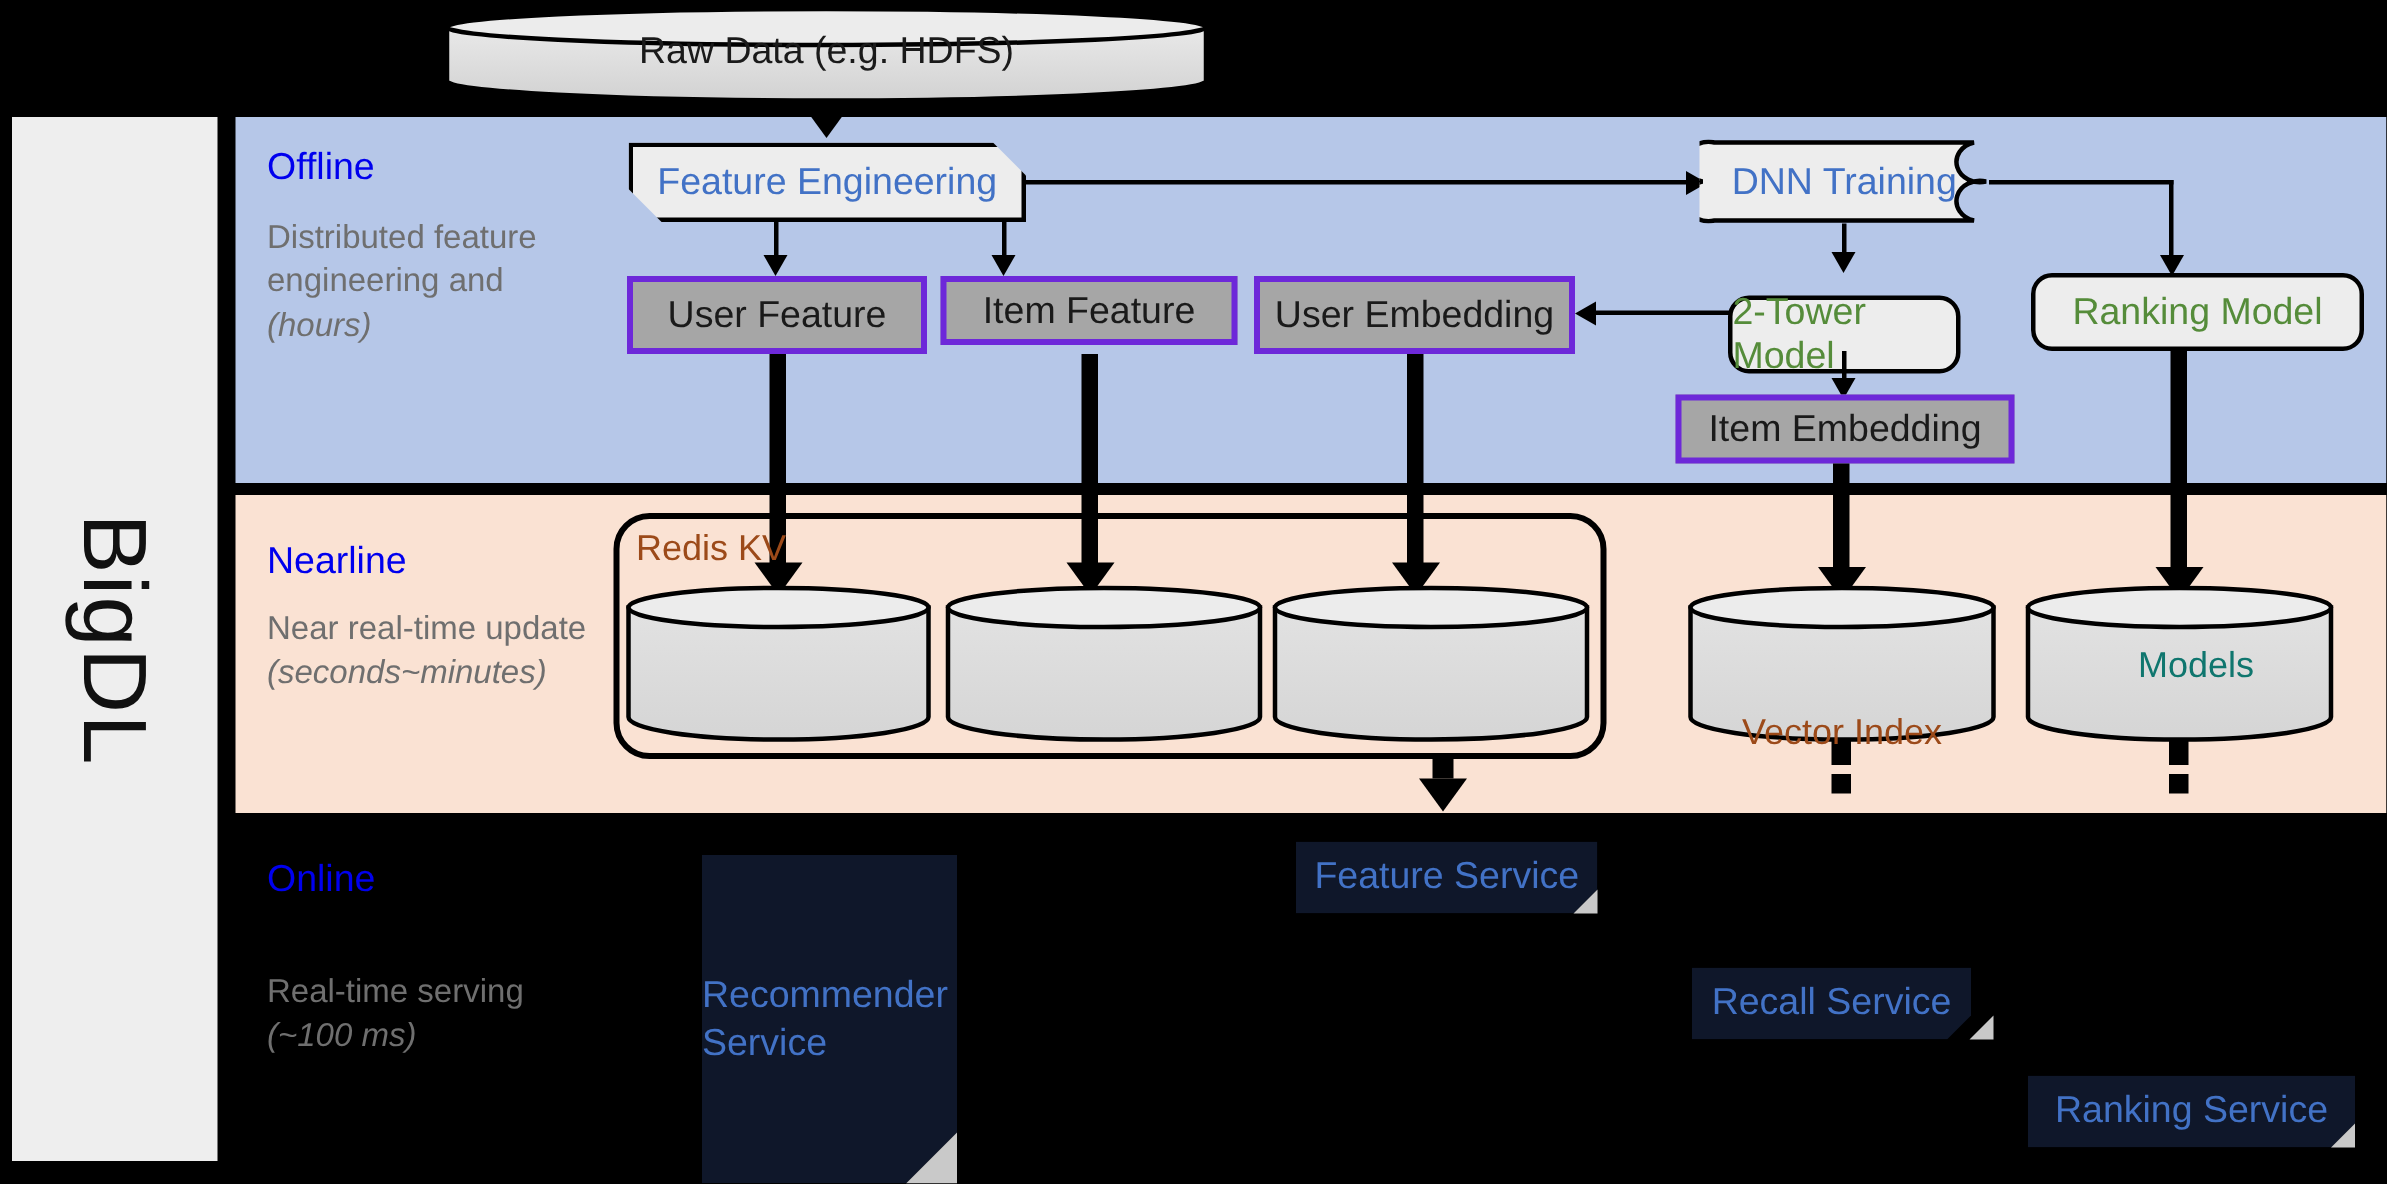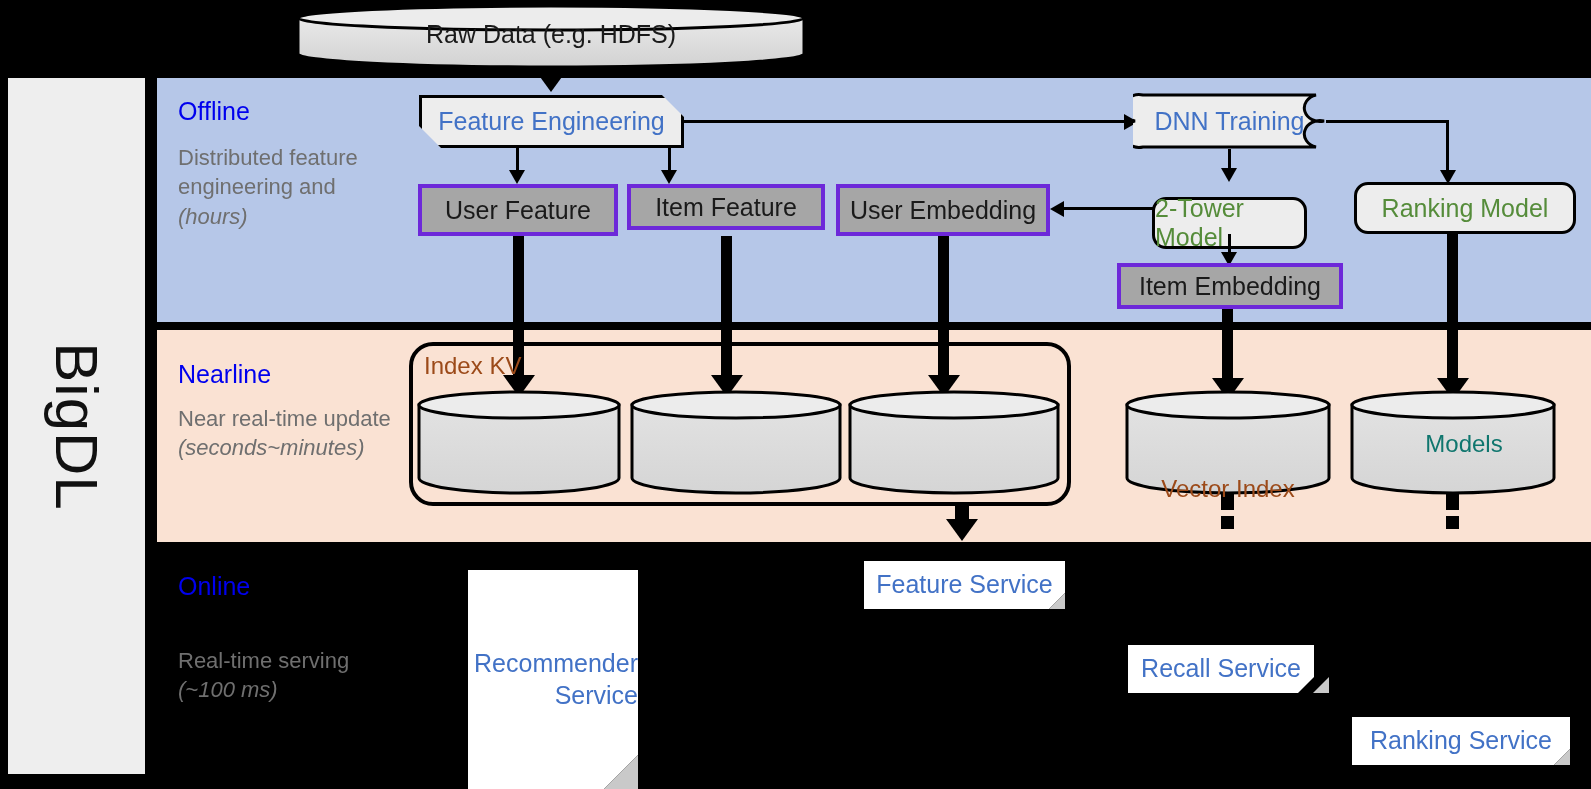--- a/index.html
+++ b/index.html
@@ -90,22 +90,22 @@
   #redis-box {
     position:absolute; left:409px; top:342px; width:662px; height:164px;
     border:4px solid #000; border-radius:24px; background:transparent;
   }
   #redis-label {
     position:absolute; left:424px; top:352px; color:#9c4a19; font-size:24px; z-index:4;
   }
 
   
   .doccard {
-    position:absolute; background:#ffffff; color:#4272c6; font-size:25px;
-    display:flex; align-items:center; justify-content:center; text-align:right;
+    position:absolute; background:#0f172a; color:#4272c6; font-size:25px;
+    display:flex; align-items:center; justify-content:center; text-align:left;
     clip-path: polygon(0 0, 100% 0, 100% calc(100% - 16px), calc(100% - 16px) 100%, 0 100%);
     line-height:1.25;
   }
   .doccard.big { clip-path: polygon(0 0, 100% 0, 100% calc(100% - 34px), calc(100% - 34px) 100%, 0 100%); }
   .dogear { position:absolute; width:0; height:0;
             border-left:16px solid transparent; border-bottom:16px solid #c9c9c9; }
   .dogear.big { border-left:34px solid transparent; border-bottom:34px solid #c9c9c9; }
 
   
   .stub { position:absolute; background:#000; }
@@ -220,21 +220,21 @@
   <div class="ln fat-v" style="left:938px; top:236px; height:148px;"></div>
   <div class="arrowhead ah-down-fat" style="left:928px; top:375px;"></div>
 
   <div class="ln fat-v" style="left:1222px; top:309px; height:78px;"></div>
   <div class="arrowhead ah-down-fat" style="left:1212px; top:378px;"></div>
 
   <div class="ln fat-v" style="left:1447px; top:234px; height:154px;"></div>
   <div class="arrowhead ah-down-fat" style="left:1437px; top:378px;"></div>
 
   <div id="redis-box"></div>
-  <div id="redis-label">Index KV</div>
+  <div id="redis-label">Redis KV</div>
 
   <div class="cyl" style="left:417px; top:390px; width:204px; height:105px;">
     <svg width="204" height="105" viewBox="0 0 204 105">
       <defs>
           <linearGradient id="cylg2" x1="0" y1="0" x2="0" y2="1">
             <stop offset="0" stop-color="#e2e2e2"></stop>
             <stop offset="1" stop-color="#d5d5d5"></stop>
           </linearGradient>
         </defs>
       <path d="M2,15 L2,88 A100,15 0 0 0 202,88 L202,15 Z" fill="url(#cylg2)" stroke="#000" stroke-width="3"></path>

